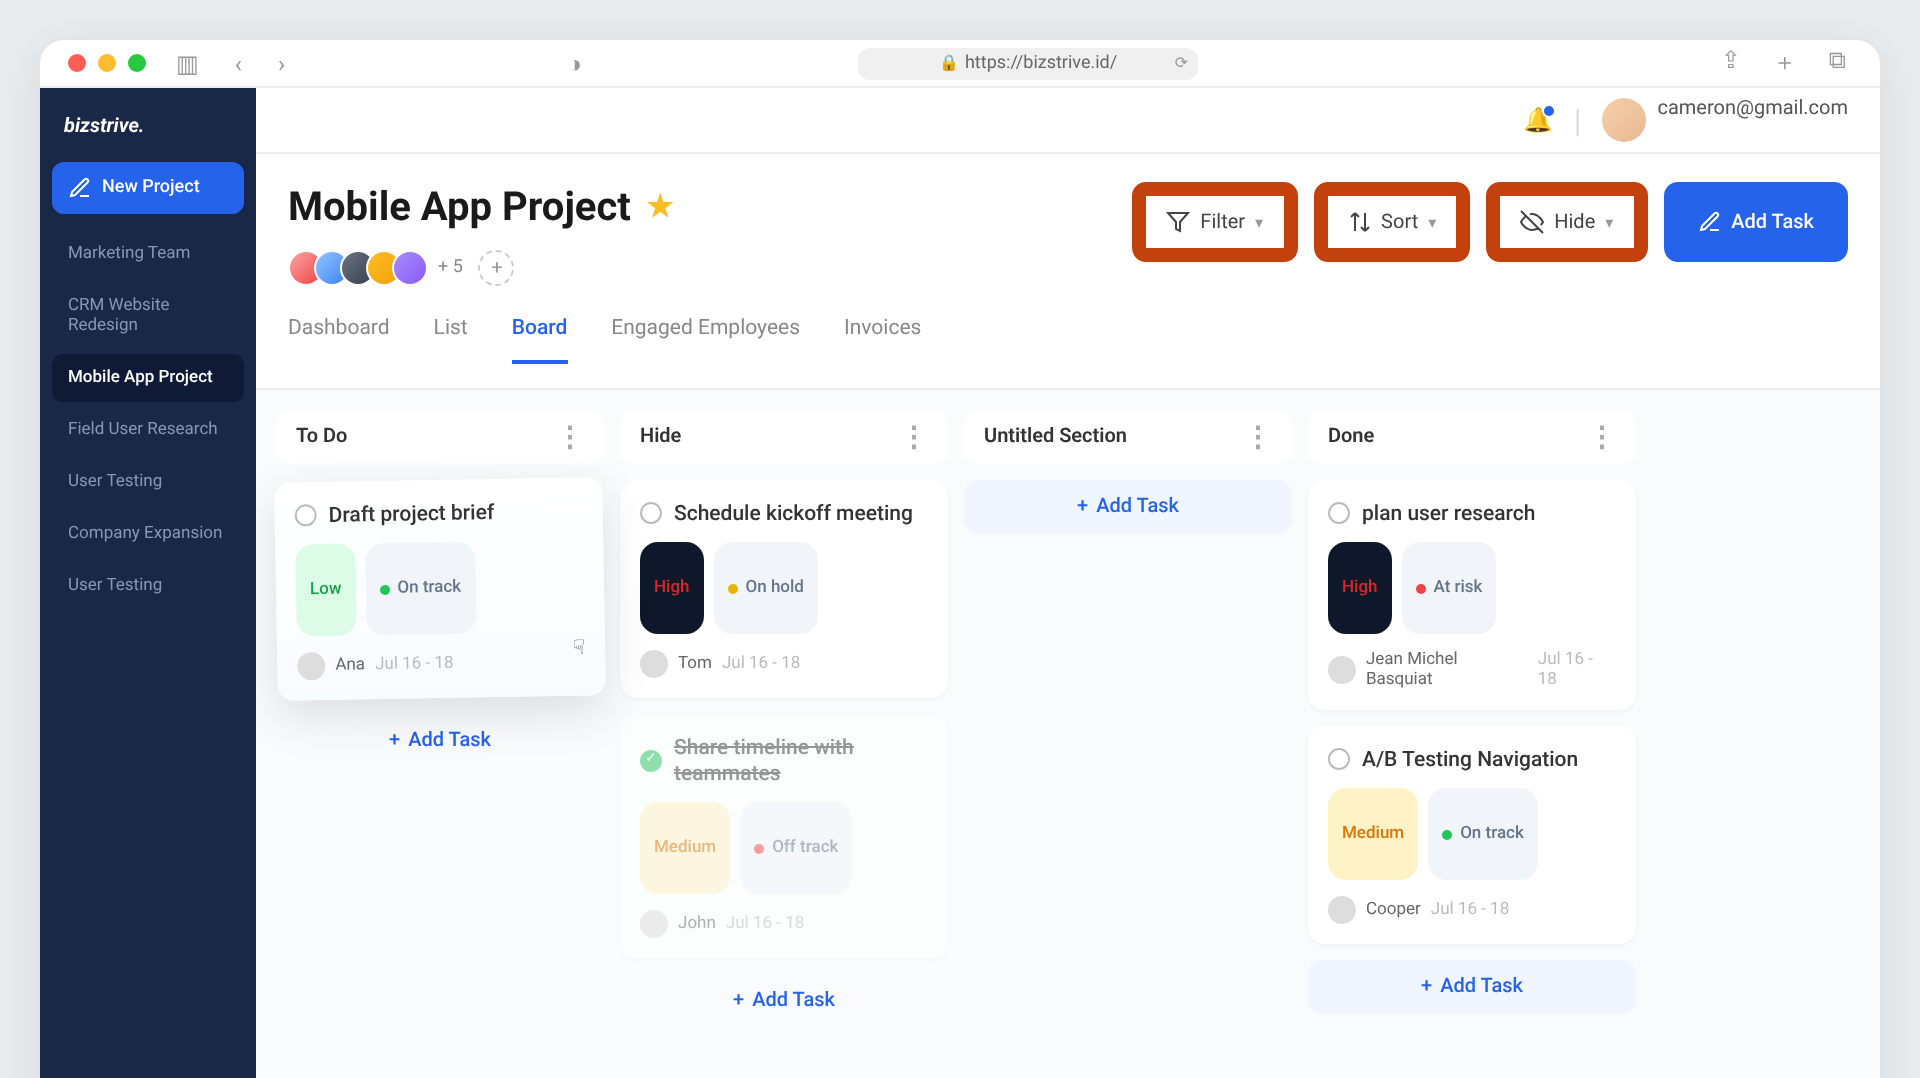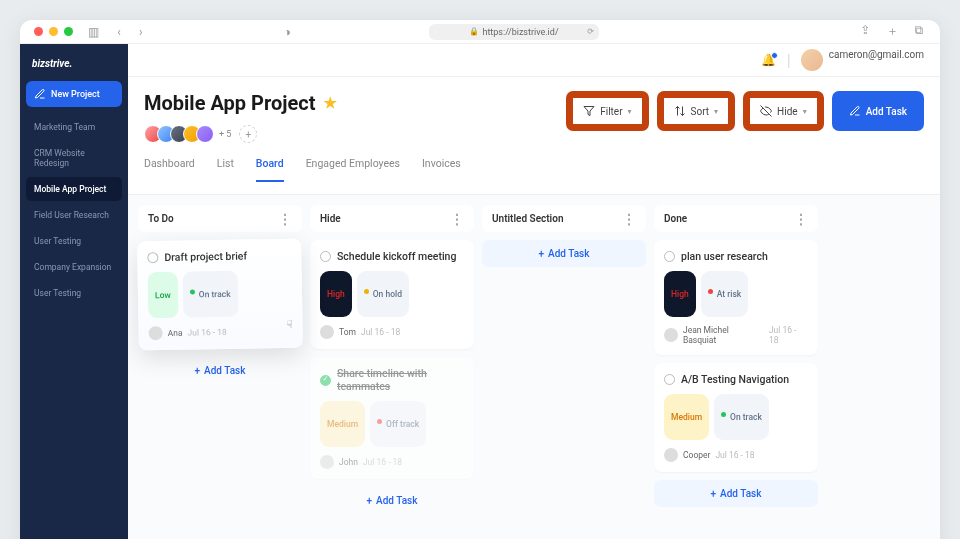--- a/index.html
+++ b/index.html
@@ -56,21 +56,21 @@
 .card-title{font-size:10.5px;font-weight:500;color:#333;display:flex;align-items:center;gap:6px;margin-bottom:8px}
 .card.faded .card-title span:last-child{text-decoration:line-through}
 .check{width:11px;height:11px;border:1.5px solid #bbb;border-radius:50%;flex:0 0 11px}
 .check.done{background:#22c55e;border-color:#22c55e;position:relative}
 .check.done::after{content:'✓';color:#fff;font-size:7px;position:absolute;top:-1px;left:1.5px}
 .badges{display:flex;gap:5px;margin-bottom:8px}
 .badge{padding:18px 7px;border-radius:9px;font-size:8.5px;font-weight:500}
 .badge.low{background:#dcfce7;color:#16a34a}
 .badge.high{background:#0f172a;color:#dc2626}
 .badge.medium{background:#fef3c7;color:#d97706}
-.badge.status{background:#f1f5f9;color:#64748b;display:flex;align-items:flex-start;gap:4px}
+.badge.status{background:#f1f5f9;color:#64748b;display:flex;align-items:center;gap:4px}
 .sdot{width:5px;height:5px;border-radius:50%}
 .sdot.green{background:#22c55e}.sdot.yellow{background:#eab308}.sdot.red{background:#ef4444}
 .assignee{display:flex;align-items:center;gap:5px;font-size:8.5px;color:#666}
 .assignee .av{width:14px;height:14px;border-radius:50%;background:#ddd}
 .assignee .date{color:#bbb}
 .addtask{background:transparent;border:none;color:#2563eb;font-size:10px;font-weight:500;padding:8px;cursor:pointer;display:flex;align-items:center;justify-content:center;gap:4px;border-radius:7px}
 .addtask.bg{background:#eff6ff;margin-bottom:8px}
 .col.done .addtask.bottom{background:#eff6ff}
 .chev{font-size:8px;color:#999}
 .cursor-img{position:absolute;right:10px;bottom:18px;font-size:10px;color:#666}

